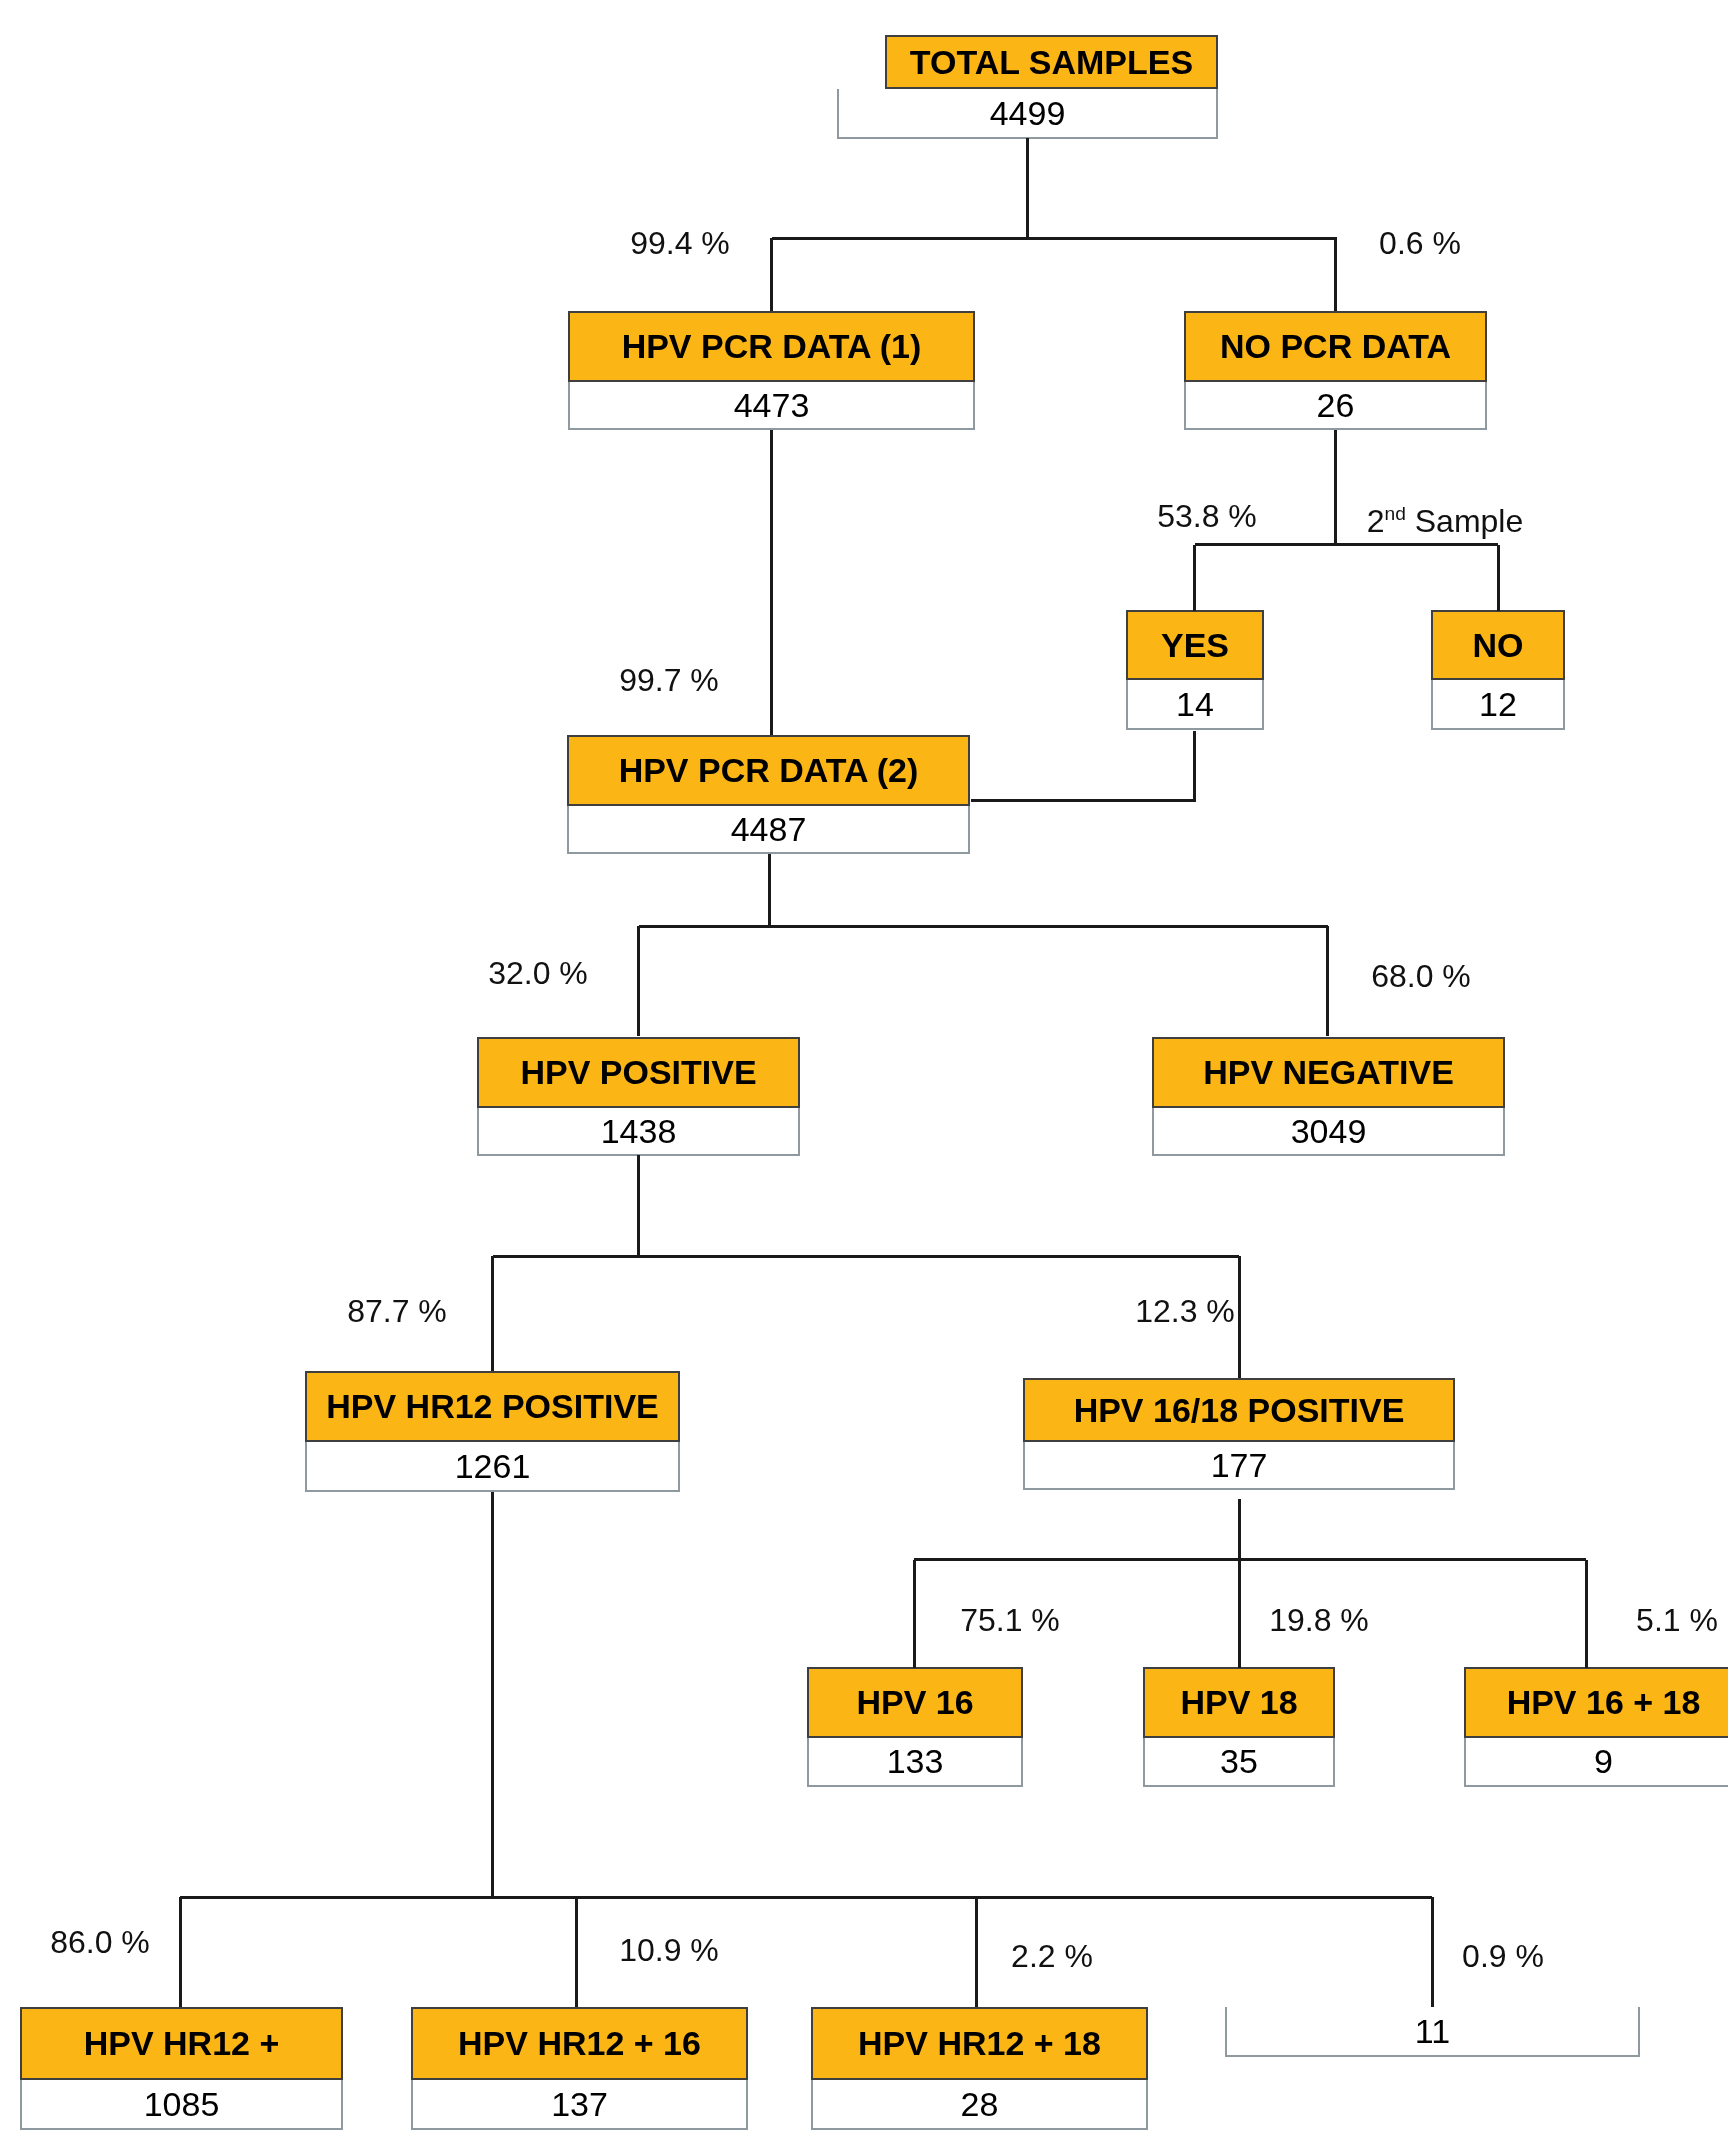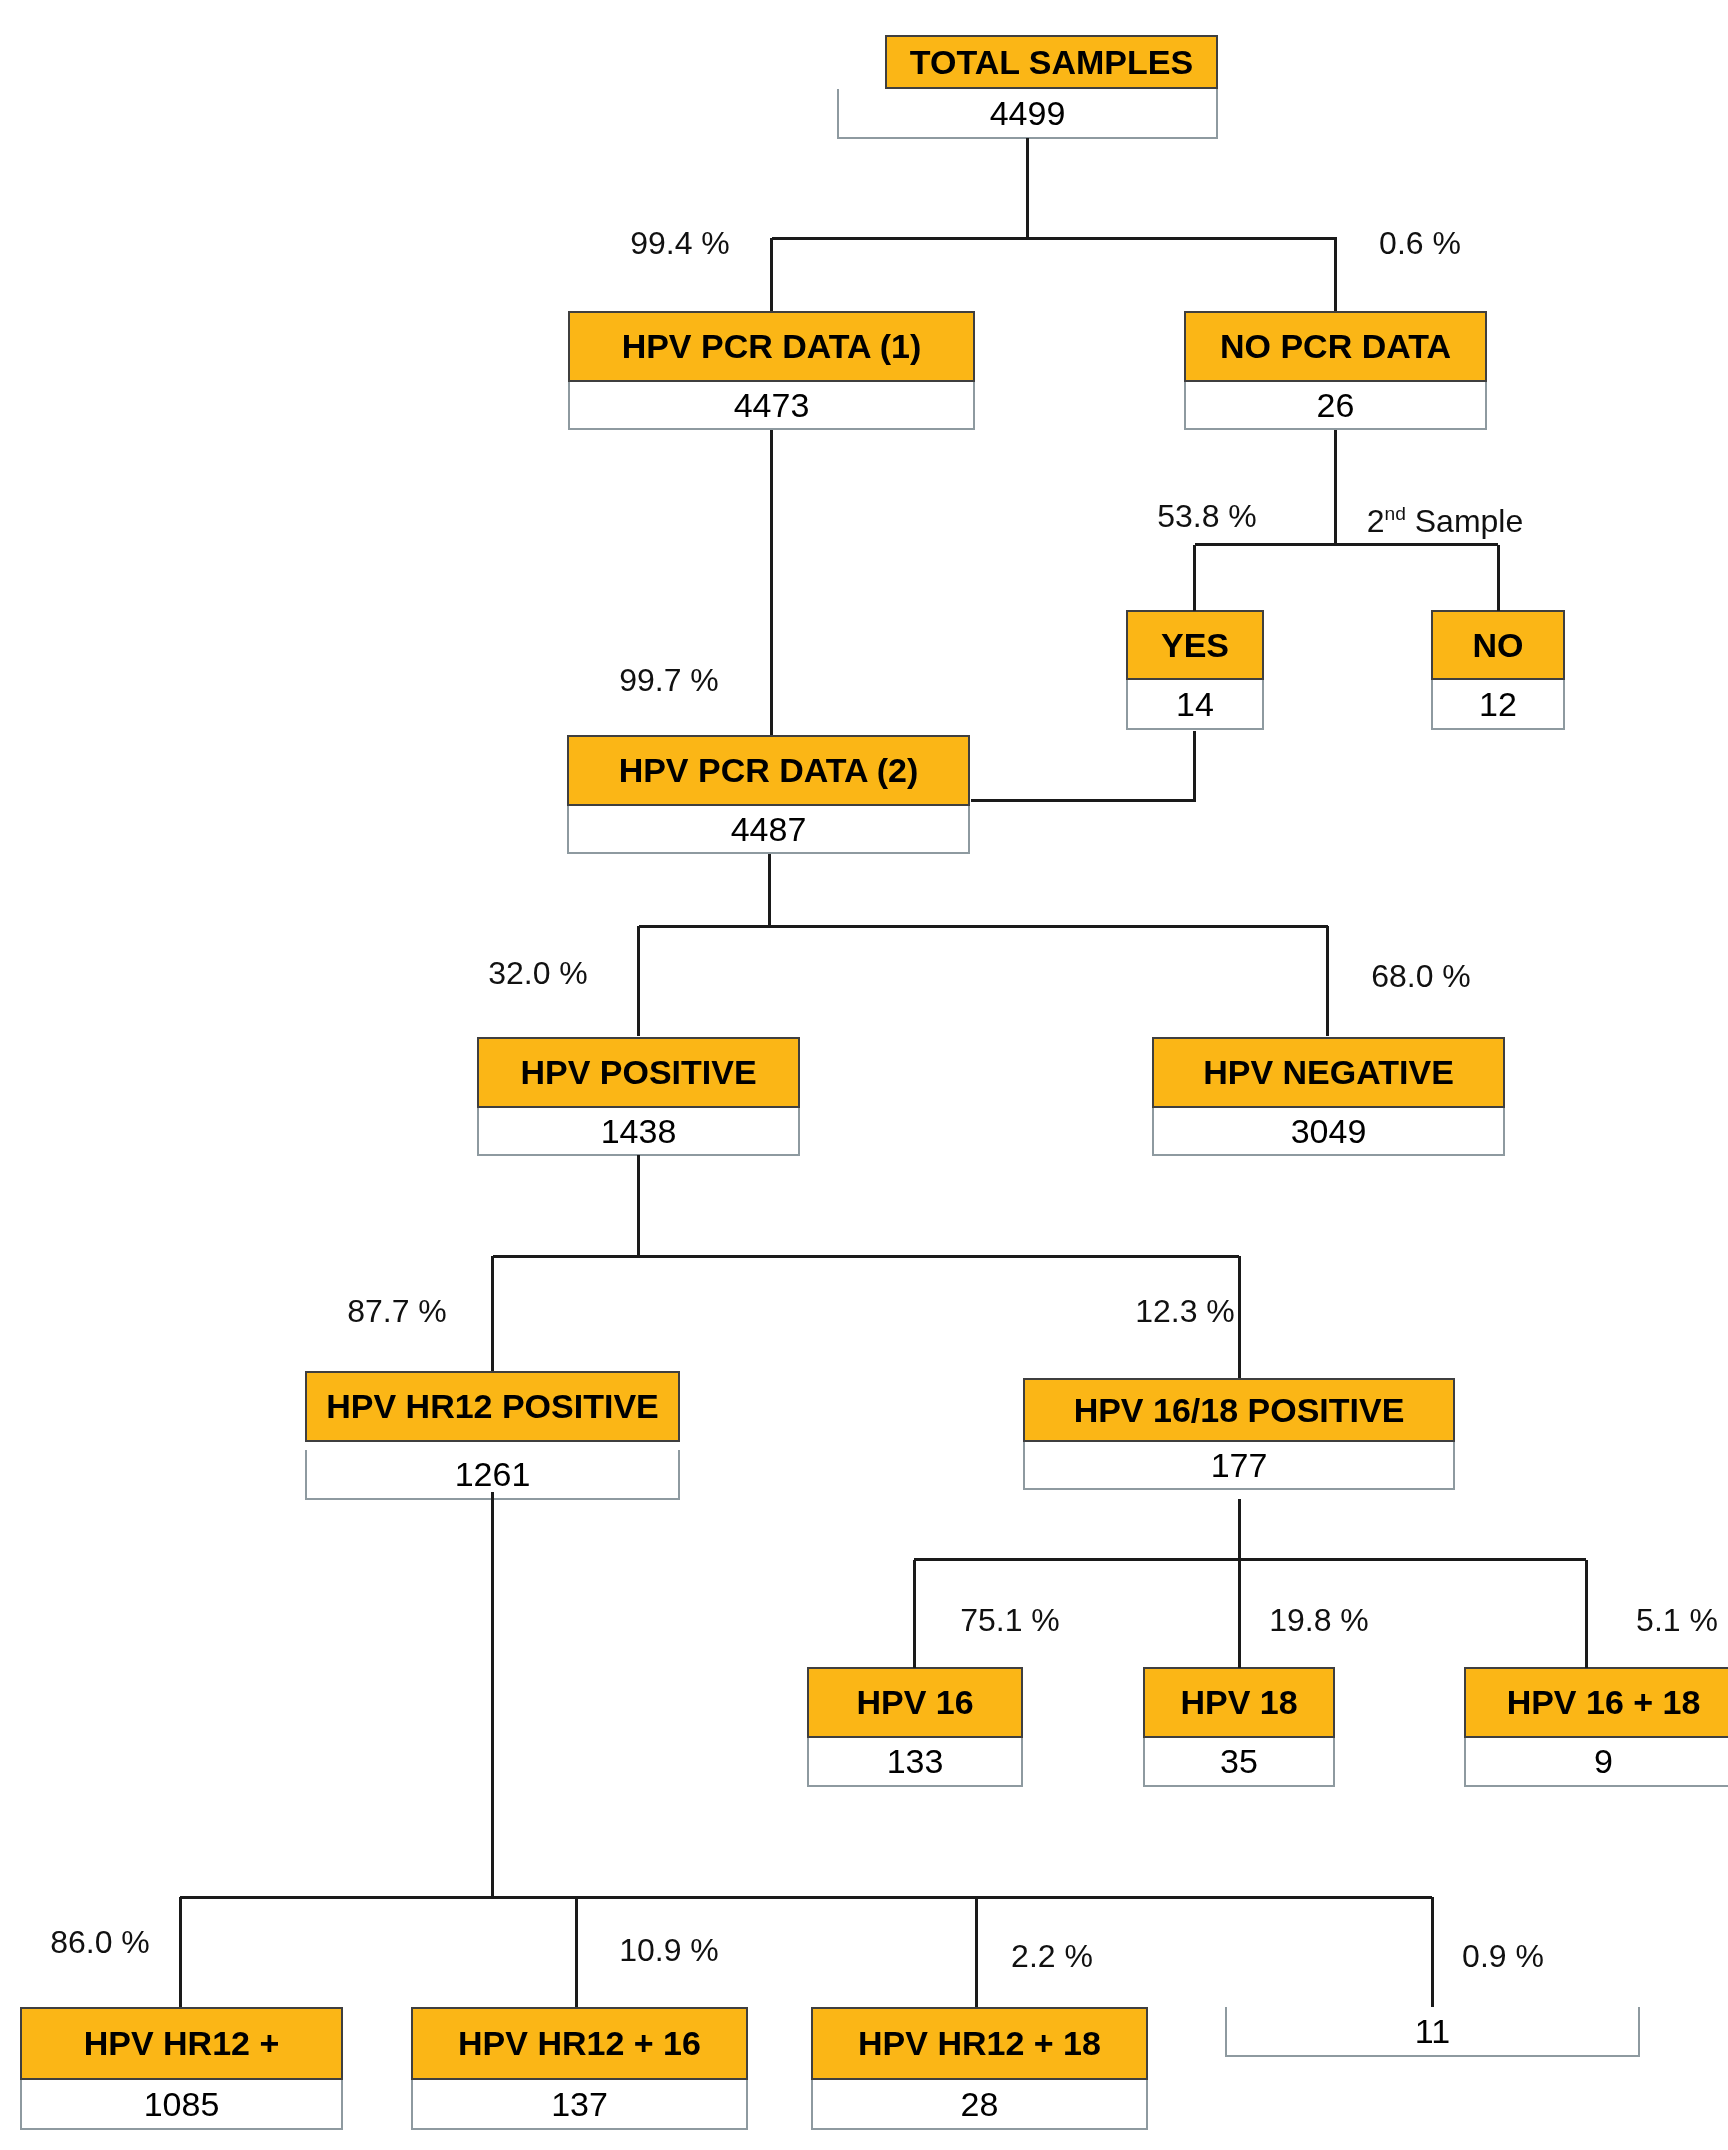--- a/index.html
+++ b/index.html
@@ -67,21 +67,21 @@
     <div class="node" style="left: 477px; top: 1037px; width: 323px;">
       <div class="node-header" style="height: 71px; border-color: rgb(63, 63, 63);">HPV POSITIVE</div>
       <div class="node-value" style="height: 48px; border-color: rgb(142, 154, 160);">1438</div>
     </div>
     <div class="node" style="left: 1152px; top: 1037px; width: 353px;">
       <div class="node-header" style="height: 71px; border-color: rgb(63, 63, 63);">HPV NEGATIVE</div>
       <div class="node-value" style="height: 48px; border-color: rgb(142, 154, 160);">3049</div>
     </div>
     <div class="node" style="left: 305px; top: 1371px; width: 375px;">
       <div class="node-header" style="height: 71px; border-color: rgb(63, 63, 63);">HPV HR12 POSITIVE</div>
-      <div class="node-value" style="height: 50px; border-color: rgb(142, 154, 160); margin-top: 8px;">1261</div>
+      <div class="node-value" style="height: 50px; border-color: rgb(142, 154, 160);">1261</div>
     </div>
     <div class="node" style="left: 1023px; top: 1378px; width: 432px;">
       <div class="node-header" style="height: 64px; border-color: rgb(63, 63, 63);">HPV 16/18 POSITIVE</div>
       <div class="node-value" style="height: 48px; border-color: rgb(142, 154, 160);">177</div>
     </div>
     <div class="node" style="left: 807px; top: 1667px; width: 216px;">
       <div class="node-header" style="height: 71px; border-color: rgb(63, 63, 63);">HPV 16</div>
       <div class="node-value" style="height: 49px; border-color: rgb(142, 154, 160);">133</div>
     </div>
     <div class="node" style="left: 1143px; top: 1667px; width: 192px;">

